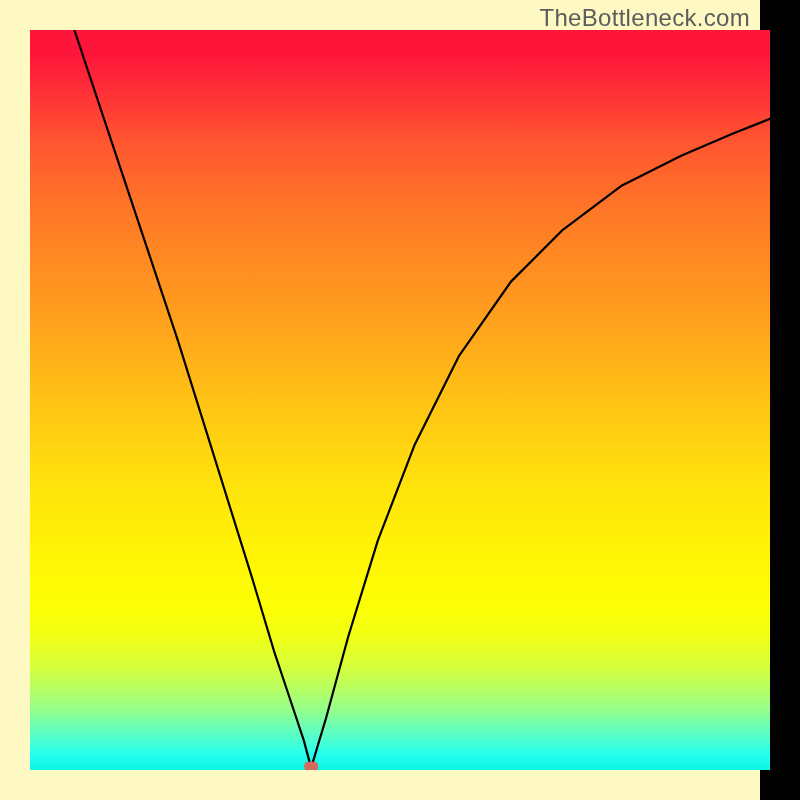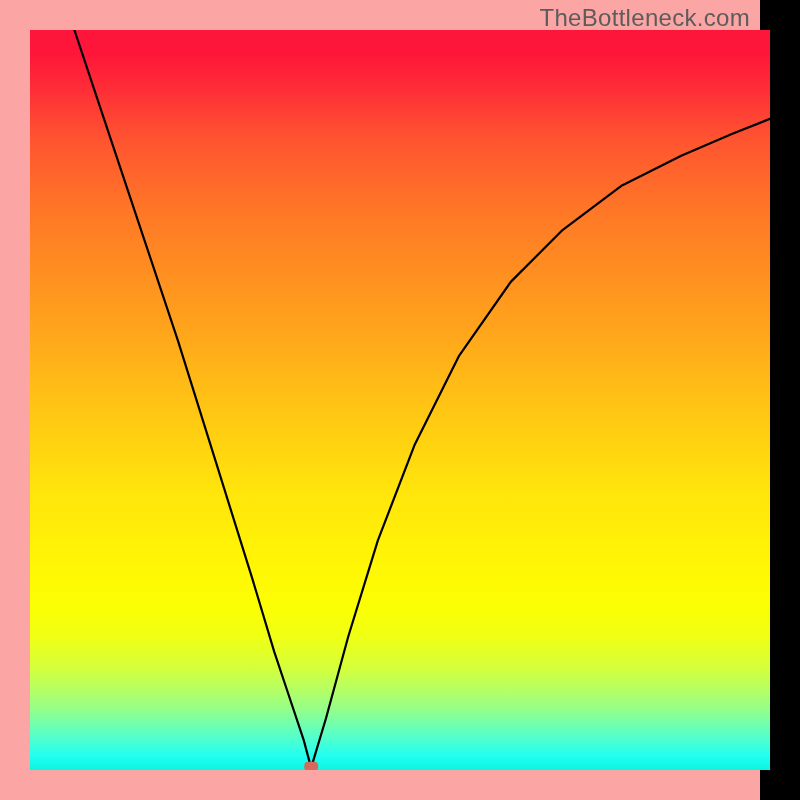--- a/index.html
+++ b/index.html
@@ -10,21 +10,21 @@
     overflow: hidden;
     background: #000000;
     font-family: Arial, Helvetica, sans-serif;
   }
   .frame {
     position: absolute;
     left: 0;
     top: 0;
     width: 760px;
     height: 800px;
-    background: #fca5a5;
+    background: #fef9c3;
   }
   .watermark {
     position: absolute;
     top: 4px;
     right: 10px;
     color: #5c5c5c;
     font-size: 24px;
     font-weight: 500;
     letter-spacing: 0.3px;
     z-index: 20;

